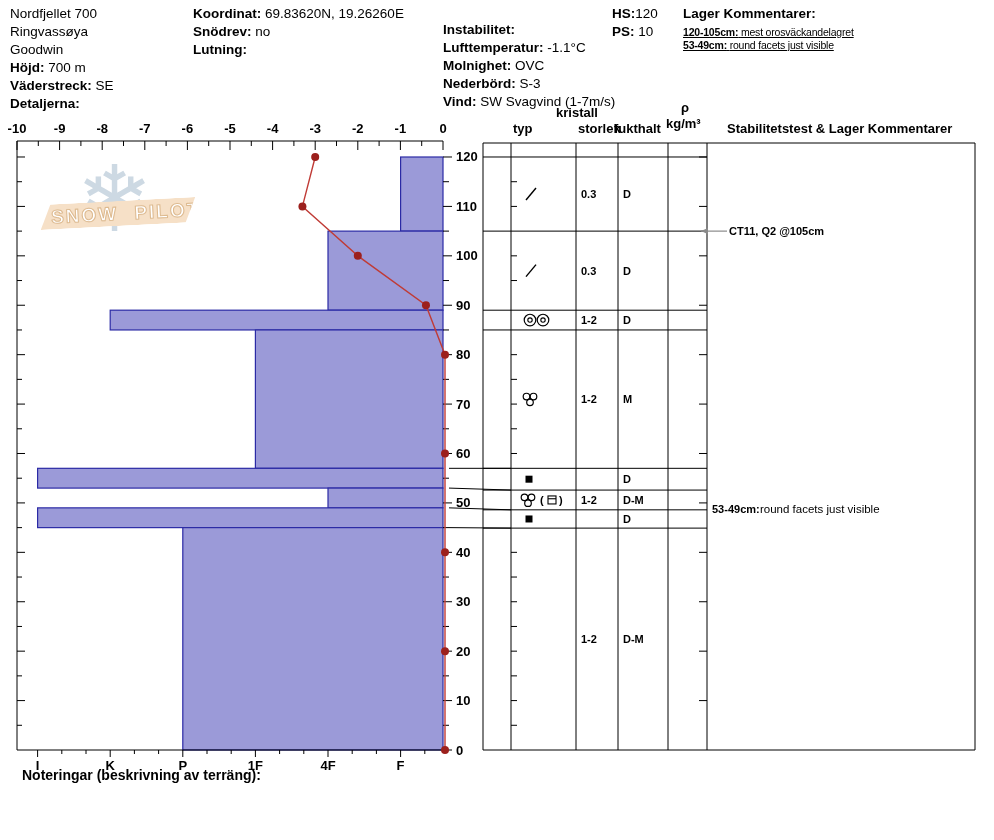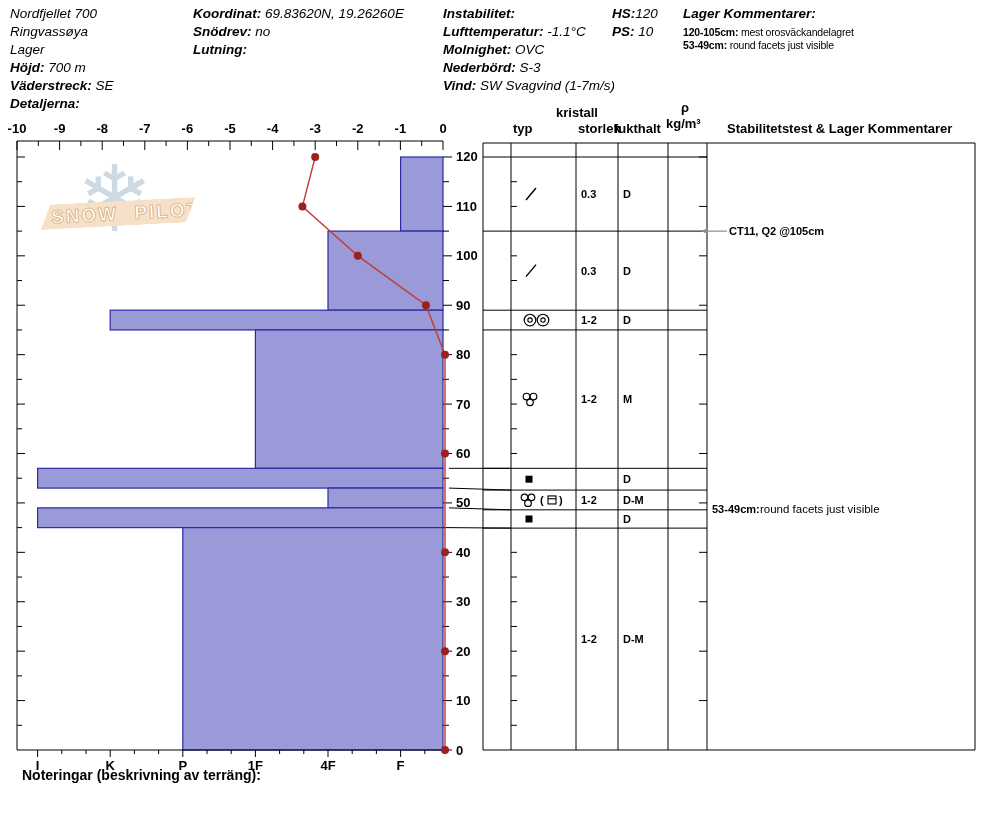--- a/index.html
+++ b/index.html
@@ -1,55 +1,55 @@
 <!DOCTYPE html>
 <html><head>
 <meta charset="utf-8">
 <style>
   html,body{margin:0;padding:0;}
   body{
     width:994px;height:840px;position:relative;background:#fff;color:#000;
     font-family:"Liberation Sans",sans-serif;overflow:hidden;
   }
   .abs{position:absolute;}
-  .hline{height:18px;font-size:13.5px;white-space:nowrap;font-style:italic;}
+  .hline{height:18px;font-size:13.5px;white-space:nowrap;}
   .b{font-weight:bold;}
-  .cmt{font-size:10.5px;height:12.5px;white-space:nowrap;letter-spacing:-0.2px;}
+  .cmt{font-size:10.5px;height:12.5px;white-space:nowrap;letter-spacing:-0.2px;text-decoration:underline;}
   svg text{font-family:"Liberation Sans",sans-serif;fill:#000;}
   svg .ax{font-size:13px;font-weight:bold;}
   svg .th{font-size:13px;font-weight:bold;}
   svg .cell{font-size:11px;font-weight:bold;}
   svg .anno{font-size:11px;font-weight:bold;}
   svg .anno2{font-size:11.5px;font-weight:normal;}
   .banner-text{
     display:block;font-size:19px;font-weight:bold;letter-spacing:2px;word-spacing:9px;
     color:#ffffff;-webkit-text-stroke:1px #ddba90;text-shadow:0 0 1px #ddba90;
     line-height:25px;padding-left:11px;white-space:nowrap;
   }
 </style>
 </head>
 <body>
 
 <div class="abs" style="left:0;top:6px;width:994px;height:120px;">
   <div class="abs" style="left:10px;top:0;">
     <div class="hline">Nordfjellet 700</div>
     <div class="hline">Ringvassøya</div>
-    <div class="hline">Lager</div>
+    <div class="hline">Goodwin</div>
     <div class="hline"><span class="b">Höjd:</span> <span>700 m</span></div>
     <div class="hline"><span class="b">Väderstreck:</span> <span>SE</span></div>
     <div class="hline"><span class="b">Detaljerna:</span></div>
   </div>
 
   <div class="abs" style="left:193px;top:0;">
     <div class="hline"><span class="b">Koordinat:</span> <span>69.83620N, 19.26260E</span></div>
     <div class="hline"><span class="b">Snödrev:</span> <span>no</span></div>
     <div class="hline"><span class="b">Lutning:</span> <span></span></div>
   </div>
 
-  <div class="abs" style="left:443px;top:0;">
+  <div class="abs" style="left:443px;top:16px;">
     <div class="hline"><span class="b">Instabilitet:</span> <span></span></div>
     <div class="hline"><span class="b">Lufttemperatur:</span> <span>-1.1°C</span></div>
     <div class="hline"><span class="b">Molnighet:</span> <span>OVC</span></div>
     <div class="hline"><span class="b">Nederbörd:</span> <span>S-3</span></div>
     <div class="hline"><span class="b">Vind:</span>&nbsp;<span>SW Svagvind (1-7m/s)</span></div>
   </div>
 
   <div class="abs" style="left:612px;top:0;">
     <div class="hline"><span class="b">HS:</span><span>120</span></div>
     <div class="hline"><span class="b">PS:</span> <span>10</span></div>

